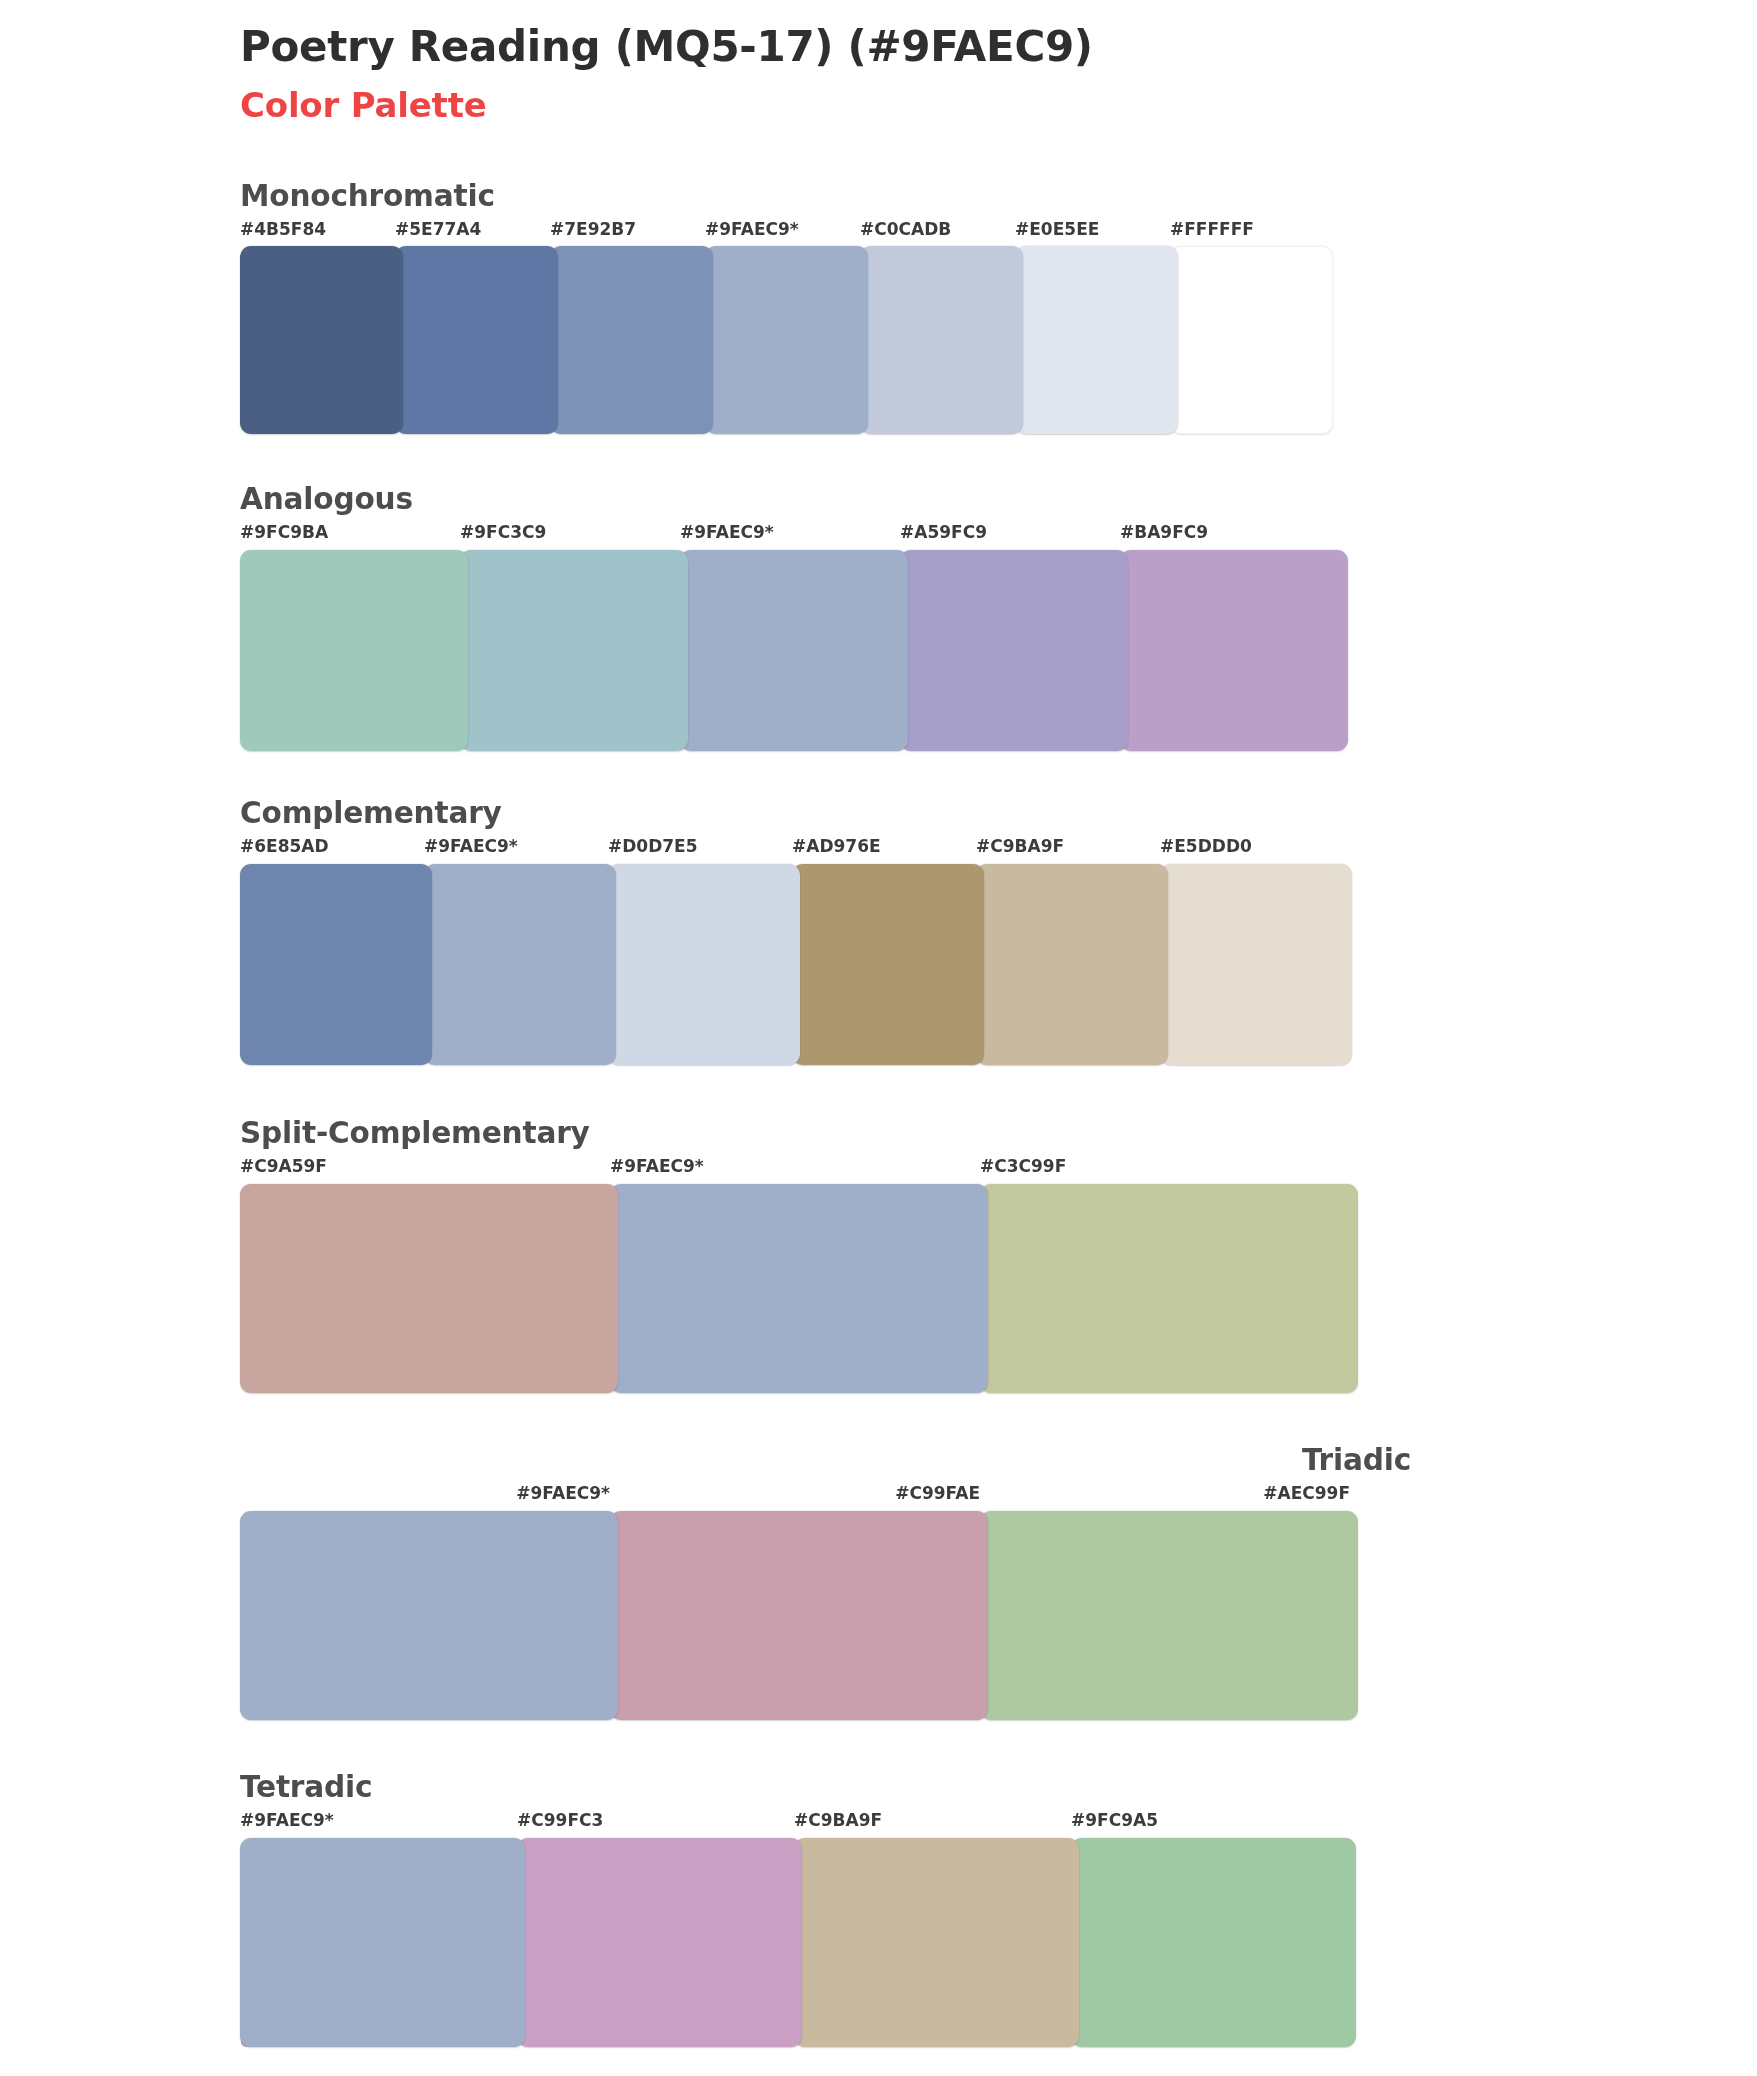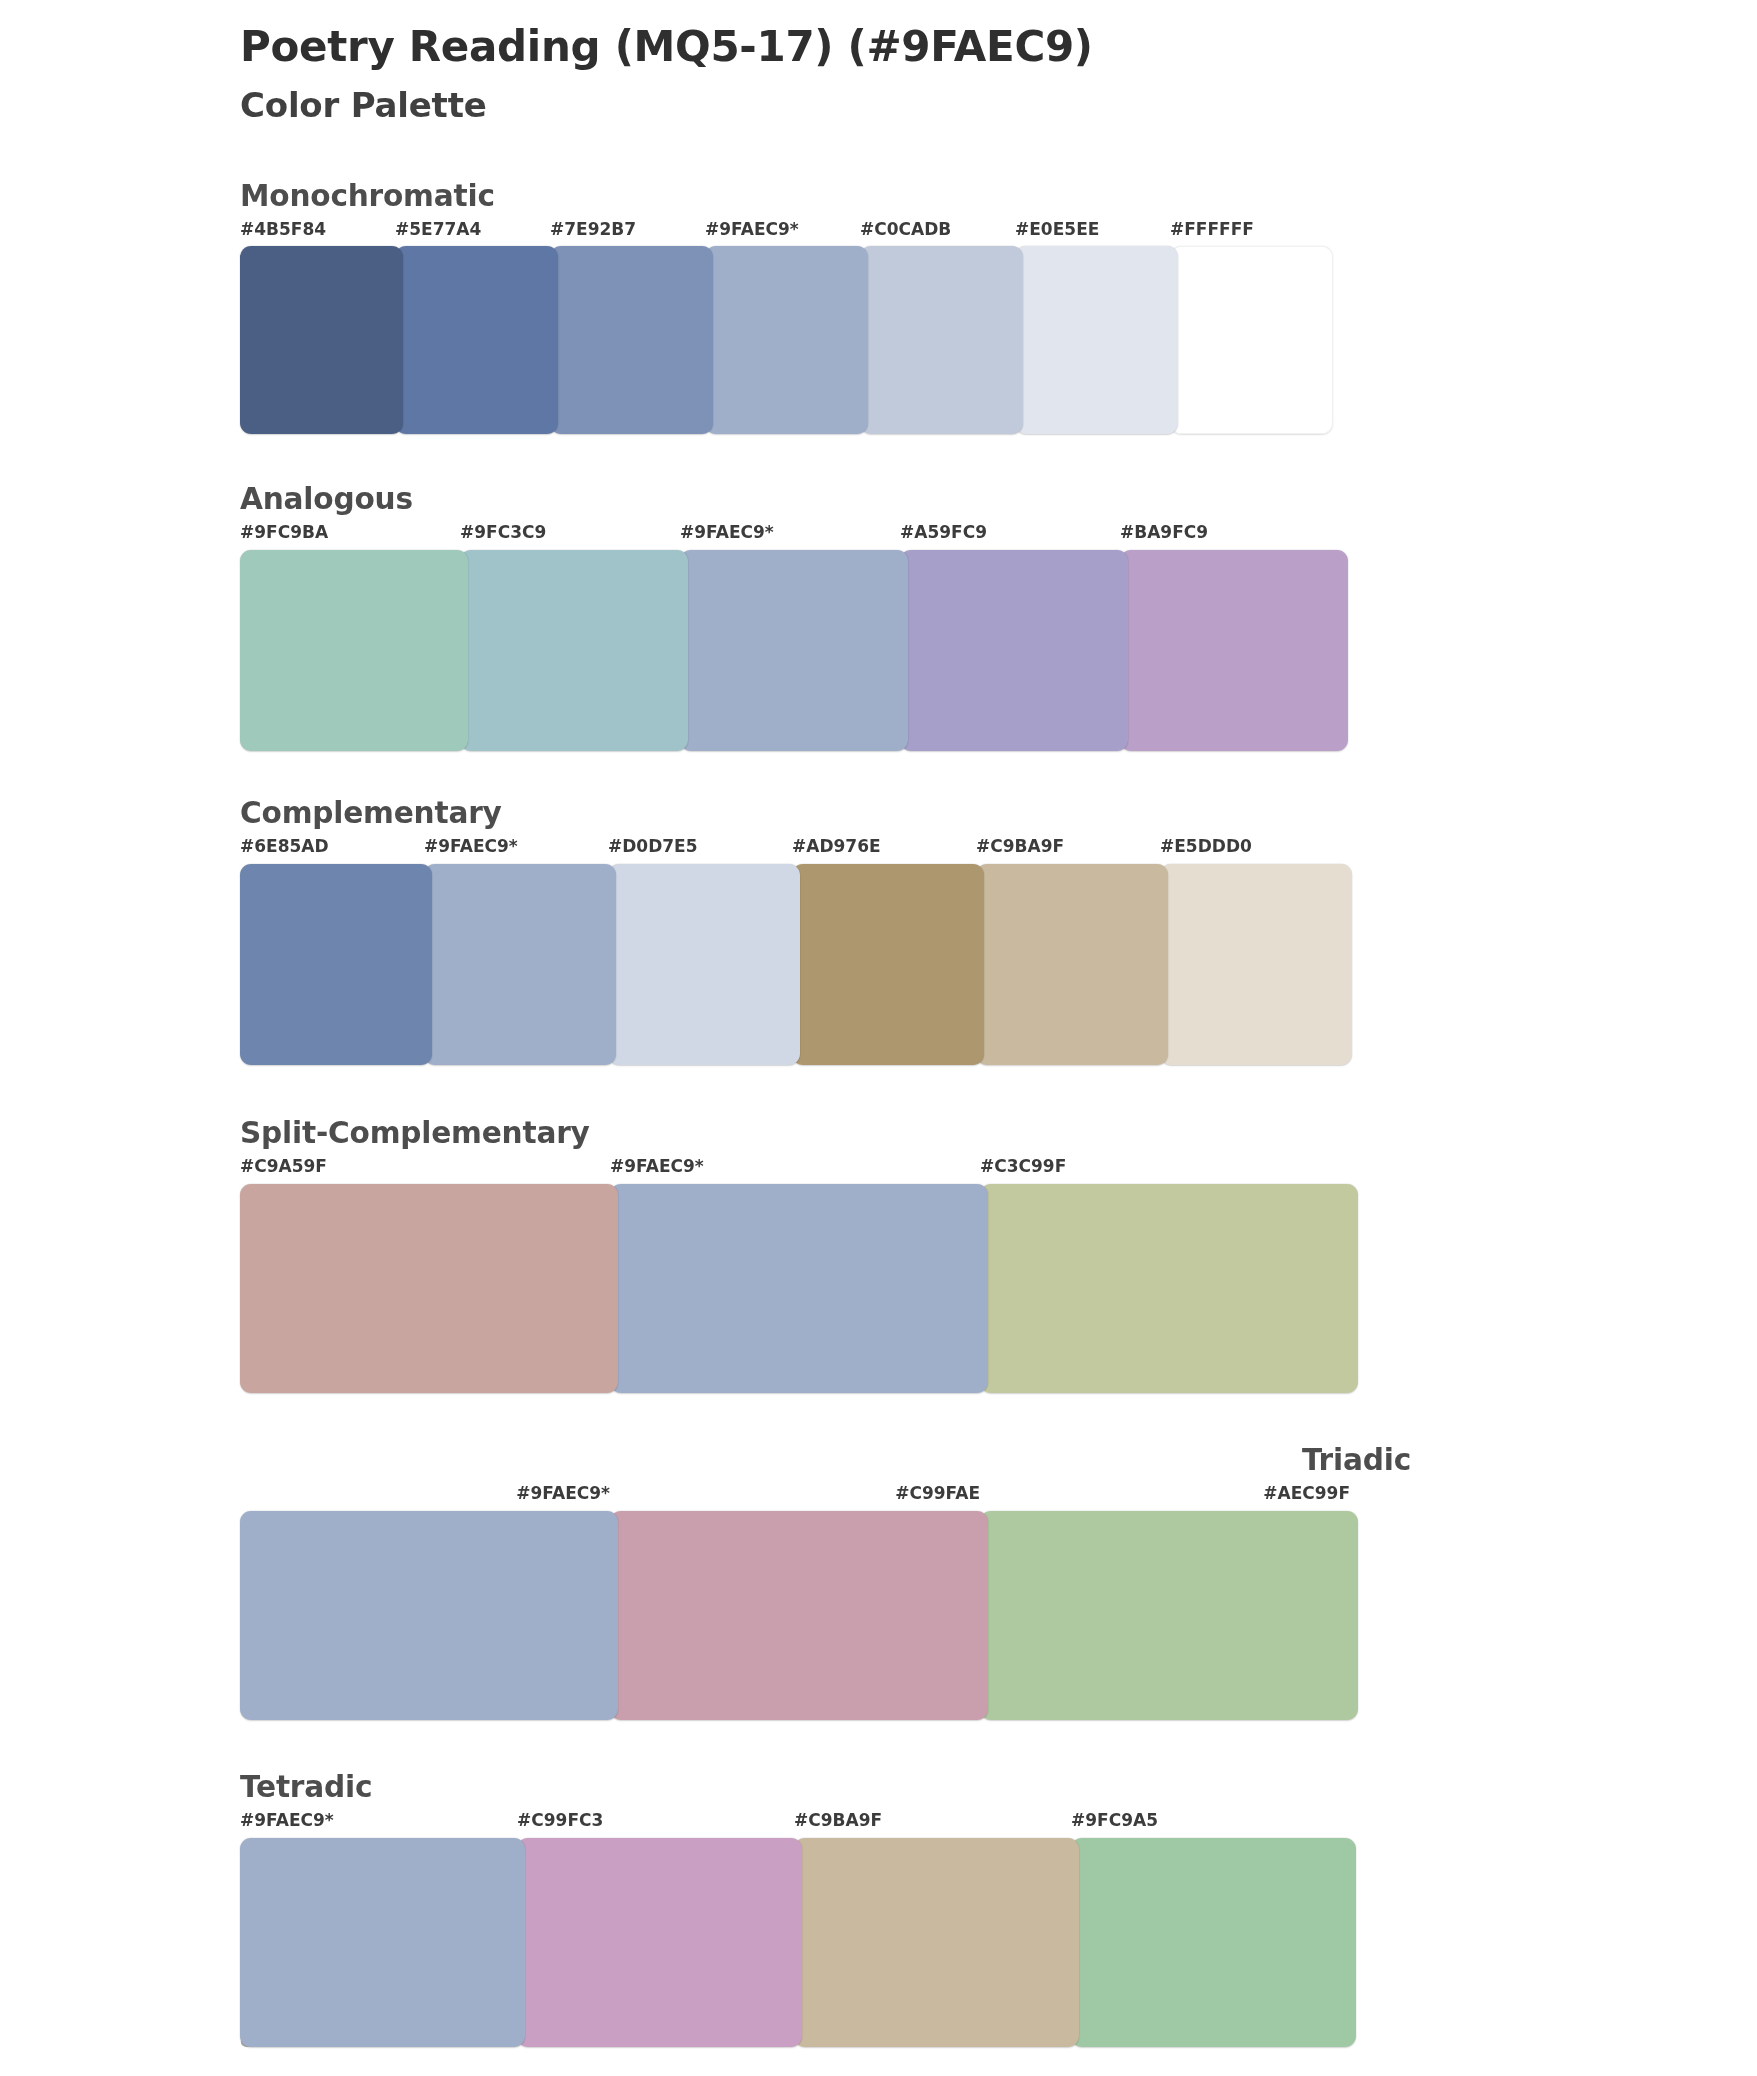--- a/index.html
+++ b/index.html
@@ -31,21 +31,21 @@
     font-weight: bold;
     color: #2f2f2f;
     letter-spacing: -0.3px;
     line-height: 1.18;
     margin: 0;
     font-family: "DejaVu Sans", "Liberation Sans", sans-serif;
   }
   .page-subtitle {
     font-size: 34px;
     font-weight: bold;
-    color: #404040;
+    color: #ef4444;
     letter-spacing: -0.2px;
     line-height: 1.2;
     margin: 12.8px 0 0 0;
   }
 
   
   .sections {
     margin-top: 53px;
   }
   .palette-section {

